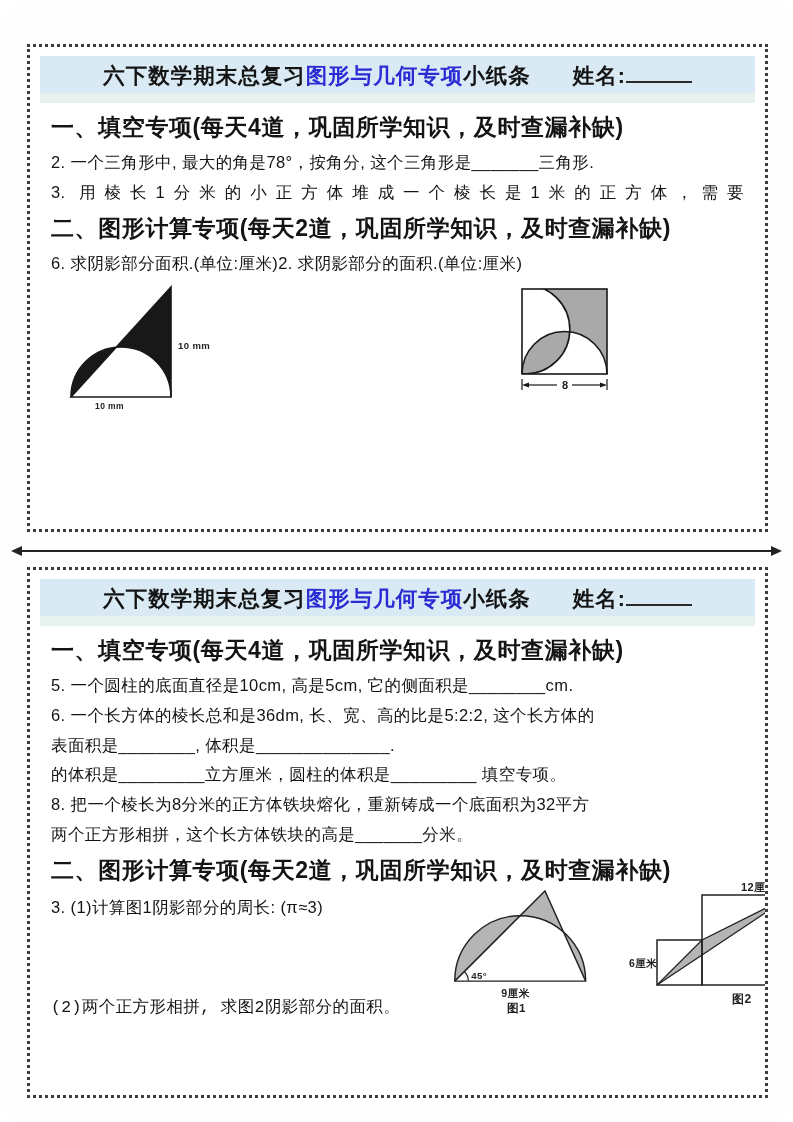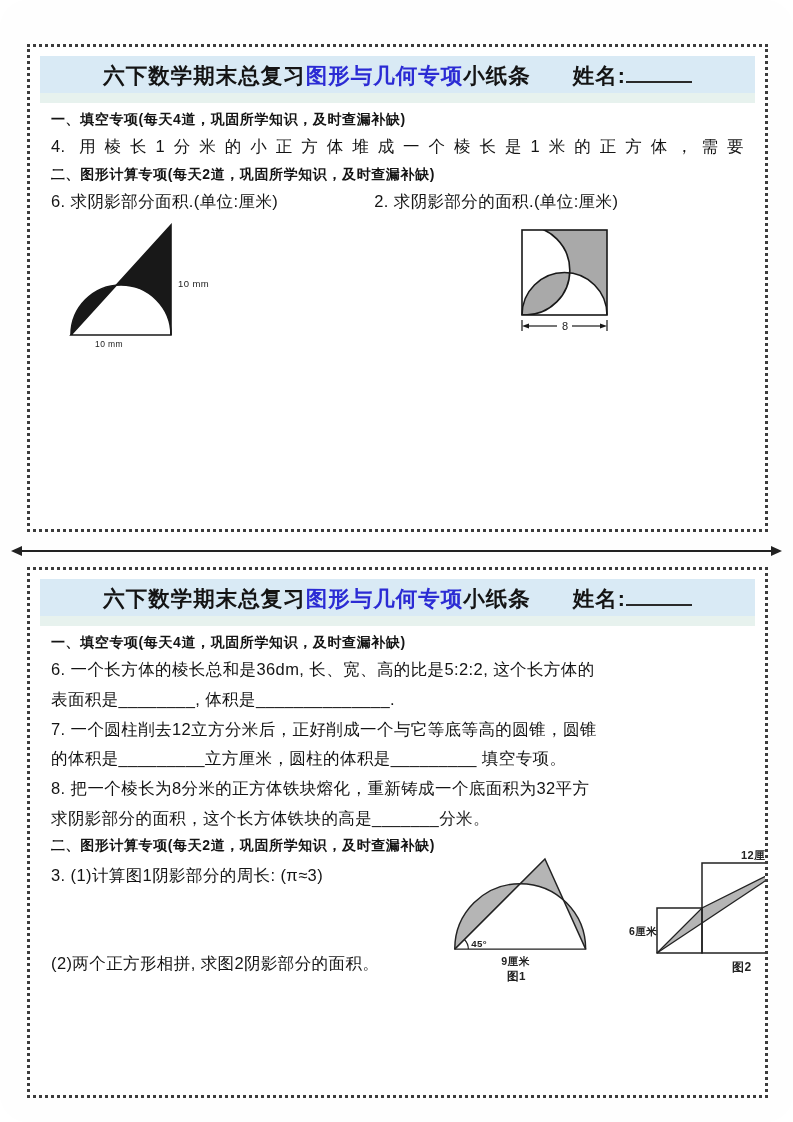--- a/index.html
+++ b/index.html
@@ -13,53 +13,54 @@
 
   .band{background:#d9eaf5;text-align:center;font-weight:bold;font-size:21.5px;
         padding:5px 10px 3px 10px;white-space:nowrap;letter-spacing:1px;}
   .band-sub{height:10px;background:#e7f2ee;}
   .t-blue{color:#2b2bd4;}
   .name-label{margin-left:42px;}
   .name-line{display:inline-block;width:66px;height:20px;border-bottom:2.5px solid #2a2a2a;}
 
   .content{padding:4px 11px 0 11px;font-size:16.5px;line-height:1.8;letter-spacing:0.4px;}
   .content p{margin:0;}
-  .h{font-weight:bold;font-size:14px;letter-spacing:0.6px;}
+  .h{font-weight:bold;font-size:23px;letter-spacing:0.6px;}
   .jl{text-align:justify;text-align-last:justify;}
 
   .calc-row{display:flex;}
-  .calc-row .c2{margin-left:96px;}
+  .calc-row .c2{}
 
-  .figs-row{display:flex;align-items:center;margin-top:6px;margin-left:18px;}
+  .figs-row{display:flex;align-items:flex-start;margin-top:6px;margin-left:18px;font-weight:bold;}
   .figs-row .fig2wrap{margin-left:228px;margin-top:2px;}
 
   .calc-area{position:relative;height:180px;margin-top:2px;}
   .calc-area .q3p1{width:430px;}
-  .calc-area .q3p2{position:absolute;left:0;top:88px;width:420px;}
+  .calc-area .q3p2{position:absolute;left:0;top:100px;width:420px;font-family:Liberation Mono, monospace;}
   .figB1{position:absolute;left:396px;top:-6px;}
   .figB2{position:absolute;left:578px;top:-12px;}
 
   .separator{position:absolute;left:10px;top:542px;width:773px;height:18px;}
 
   svg text{font-family:"Liberation Sans","DejaVu Sans",sans-serif;}
 </style>
 </head>
 <body>
 
 <div class="page">
 
   <div class="sheet sheet-top">
     <div class="band">
       <span>六下数学期末总复习</span><span class="t-blue">图形与几何专项</span><span>小纸条</span><span class="name-label">姓名:</span><span class="name-line"></span>
     </div>
     <div class="band-sub"></div>
 
     <div class="content">
       <p class="h">一、填空专项(每天4道，巩固所学知识，及时查漏补缺)</p>
-      <p class="jl">4. 用棱长1分米的小正方体堆成一个棱长是1米的正方体，需要</p>
+      <p>2. 一个三角形中, 最大的角是78°，按角分, 这个三角形是_______三角形.</p>
+      <p class="jl">3. 用棱长1分米的小正方体堆成一个棱长是1米的正方体，需要</p>
       <p class="h">二、图形计算专项(每天2道，巩固所学知识，及时查漏补缺)</p>
       <div class="calc-row">
         <p class="c1">6. 求阴影部分面积.(单位:厘米)</p>
         <p class="c2">2. 求阴影部分的面积.(单位:厘米)</p>
       </div>
 
       <div class="figs-row">
 
         <svg width="215" height="130" viewBox="0 0 215 130">
 
@@ -111,26 +112,26 @@
   </svg>
 
   <div class="sheet sheet-bottom">
     <div class="band">
       <span>六下数学期末总复习</span><span class="t-blue">图形与几何专项</span><span>小纸条</span><span class="name-label">姓名:</span><span class="name-line"></span>
     </div>
     <div class="band-sub"></div>
 
     <div class="content">
       <p class="h">一、填空专项(每天4道，巩固所学知识，及时查漏补缺)</p>
+      <p>5. 一个圆柱的底面直径是10cm, 高是5cm, 它的侧面积是________cm.</p>
       <p>6. 一个长方体的棱长总和是36dm,  长、宽、高的比是5:2:2, 这个长方体的</p>
       <p>表面积是________, 体积是______________.</p>
-      <p>7. 一个圆柱削去12立方分米后，正好削成一个与它等底等高的圆锥，圆锥</p>
       <p>的体积是_________立方厘米，圆柱的体积是_________ 填空专项。</p>
       <p>8. 把一个棱长为8分米的正方体铁块熔化，重新铸成一个底面积为32平方</p>
-      <p>求阴影部分的面积，这个长方体铁块的高是_______分米。</p>
+      <p>两个正方形相拼，这个长方体铁块的高是_______分米。</p>
       <p class="h">二、图形计算专项(每天2道，巩固所学知识，及时查漏补缺)</p>
 
       <div class="calc-area">
         <p class="q3p1">3. (1)计算图1阴影部分的周长: (π≈3)</p>
         <p class="q3p2">(2)两个正方形相拼, 求图2阴影部分的面积。</p>
 
         <svg class="figB1" width="160" height="132" viewBox="0 0 165 132">
           <path d="M8,95 A67.5,67.5 0 0 1 75.5,27.5 L8,95 Z" fill="#b5b5b5"></path>
           <path d="M75.5,27.5 L101,2 L143,95 A67.5,67.5 0 0 0 75.5,27.5 Z" fill="#b5b5b5"></path>
           <path d="M8,95 A67.5,67.5 0 0 1 143,95 L8,95 Z" fill="none" stroke="#222" stroke-width="1.5"></path>

